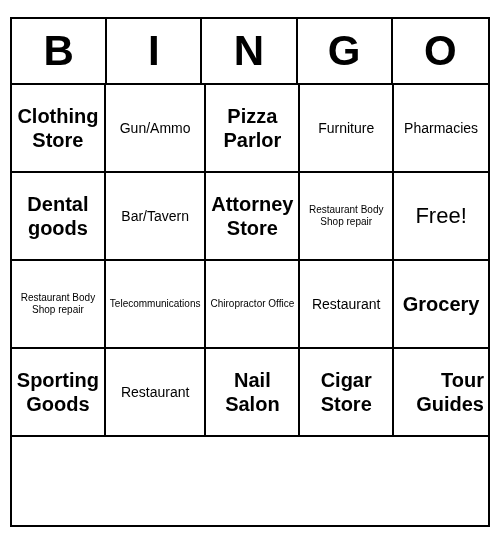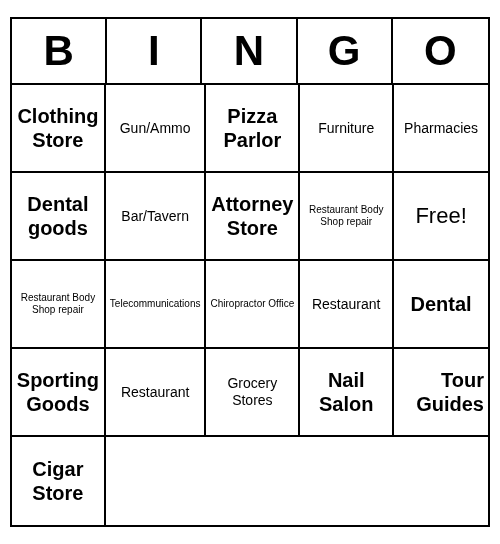--- a/index.html
+++ b/index.html
@@ -123,34 +123,31 @@
       <div class="bingo-cell">
         <span class="cell-text cell-xsmall">Telecommunications</span>
       </div>
       <div class="bingo-cell">
         <span class="cell-text cell-xsmall">Chiropractor Office</span>
       </div>
       <div class="bingo-cell">
         <span class="cell-text cell-small">Restaurant</span>
       </div>
       <div class="bingo-cell">
-        <span class="cell-text cell-medium">Dental</span>
+        <span class="cell-text cell-medium">Grocery</span>
       </div>
       <div class="bingo-cell">
         <span class="cell-text cell-medium">Sporting Goods</span>
       </div>
       <div class="bingo-cell">
         <span class="cell-text cell-small">Restaurant</span>
       </div>
       <div class="bingo-cell">
-        <span class="cell-text cell-small">Grocery Stores</span>
-      </div>
-      <div class="bingo-cell">
         <span class="cell-text cell-large">Nail Salon</span>
       </div>
       <div class="bingo-cell">
-        <span class="cell-text cell-medium">Tour Guides</span>
+        <span class="cell-text cell-large">Cigar Store</span>
       </div>
       <div class="bingo-cell">
-        <span class="cell-text cell-large">Cigar Store</span>
+        <span class="cell-text cell-medium">Tour Guides</span>
       </div>
     </div>
 </div>
 
 </body></html>

